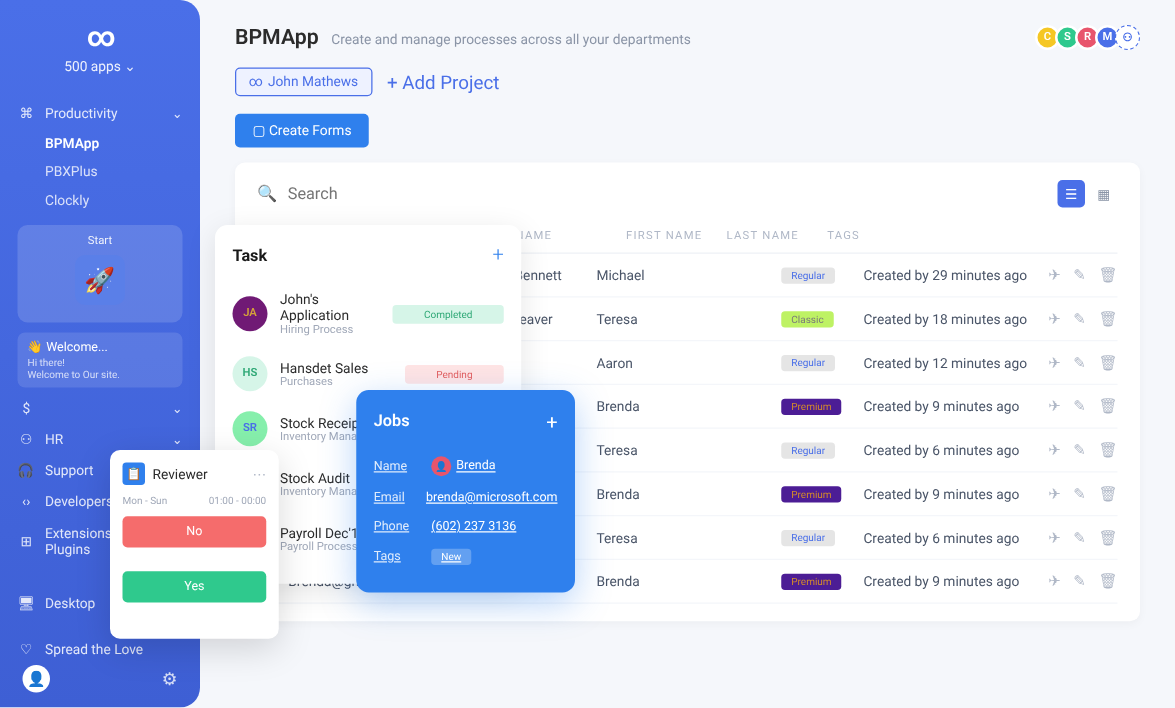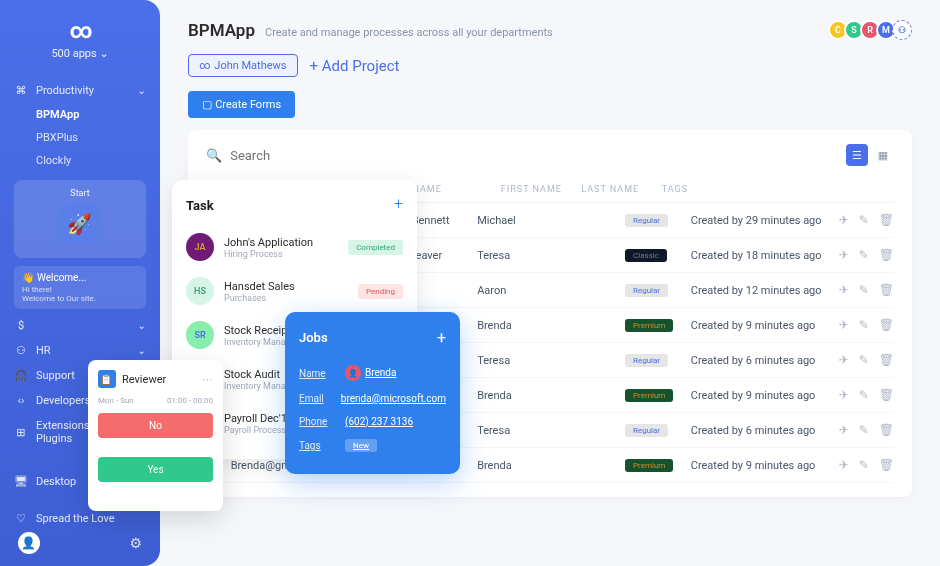--- a/index.html
+++ b/index.html
@@ -61,41 +61,41 @@
 .col-first { width: 90px; }
 .col-last { width: 90px; }
 .col-tags { width: 80px; }
 .col-created { width: 180px; }
 .col-actions { flex: 1; display: flex; justify-content: flex-end; gap: 10px; }
 
 .row { display: flex; align-items: center; padding: 10px 0; font-size: 11px; color: #4a5568; border-bottom: 1px solid #f4f6fa; }
 .chk { width: 13px; height: 13px; border: 1.5px solid #cbd3e1; border-radius: 50%; }
 .tag { font-size: 8px; padding: 2px 8px; border-radius: 3px; display: inline-block; }
 .tag.regular { background: #e5e5e5; color: #4a6fe8; }
-.tag.classic { background: #0f172a; color: #7a7a7a; }
-.tag.premium { background: #14532d; color: #d48b2a; }
+.tag.classic { background: #bef264; color: #7a7a7a; }
+.tag.premium { background: #4c1d95; color: #d48b2a; }
 .row-actions { display: flex; gap: 10px; color: #b0b8c7; }
 .ra { cursor: pointer; font-size: 12px; }
 
 
 .task-panel { position: absolute; left: 172px; top: 180px; width: 245px; background: #fff; border-radius: 10px; box-shadow: 0 6px 24px rgba(0,0,0,.1); padding: 14px; z-index: 5; }
 .tp-head { display: flex; justify-content: space-between; align-items: flex-end; margin-bottom: 12px; }
 .tp-title { font-size: 13px; font-weight: 700; color: #1a1a1a; }
 .tp-add { color: #2f80ed; font-size: 16px; cursor: pointer; font-weight: 300; }
 .task-item { display: flex; align-items: center; gap: 10px; padding: 8px 0; }
 .task-av { width: 28px; height: 28px; border-radius: 50%; display: flex; align-items: center; justify-content: center; font-size: 9px; font-weight: 600; }
 .task-av.ja { background: #701a75; color: #d4a13a; }
 .task-av.hs { background: #d6f5e8; color: #2fa876; }
 .task-av.sr { background: #86efac; color: #4a6fe8; }
 .task-av.sa { background: #f0f0f0; color: #888; }
 .task-av.pd { background: #f0f0f0; color: #888; }
 .task-txt { flex: 1; }
 .task-name { font-size: 11px; color: #2b2b2b; }
 .task-sub { font-size: 9px; color: #a0a8b8; }
-.task-status { font-size: 8px; padding: 3px 8px; border-radius: 3px; }
+.task-status { font-size: 8px; padding: 3px 25px; border-radius: 3px; }
 .ts-completed { background: #d6f5e8; color: #2fa876; }
 .ts-pending { background: #ffe4e4; color: #e35d5d; }
 
 
 .jobs-panel { position: absolute; left: 285px; top: 312px; width: 175px; background: #2f80ed; border-radius: 10px; box-shadow: 0 8px 28px rgba(47,128,237,.35); padding: 16px 14px; color: #fff; z-index: 6; font-size: 11px; }
 .jp-head { display: flex; justify-content: space-between; align-items: center; margin-bottom: 12px; }
 .jp-title { font-size: 13px; font-weight: 600; }
 .jp-row { display: flex; align-items: center; padding: 6px 0; gap: 8px; text-decoration: underline; }
 .jp-label { width: 38px; font-size: 10px; opacity: .85; }
 .jp-val { font-size: 10px; }

